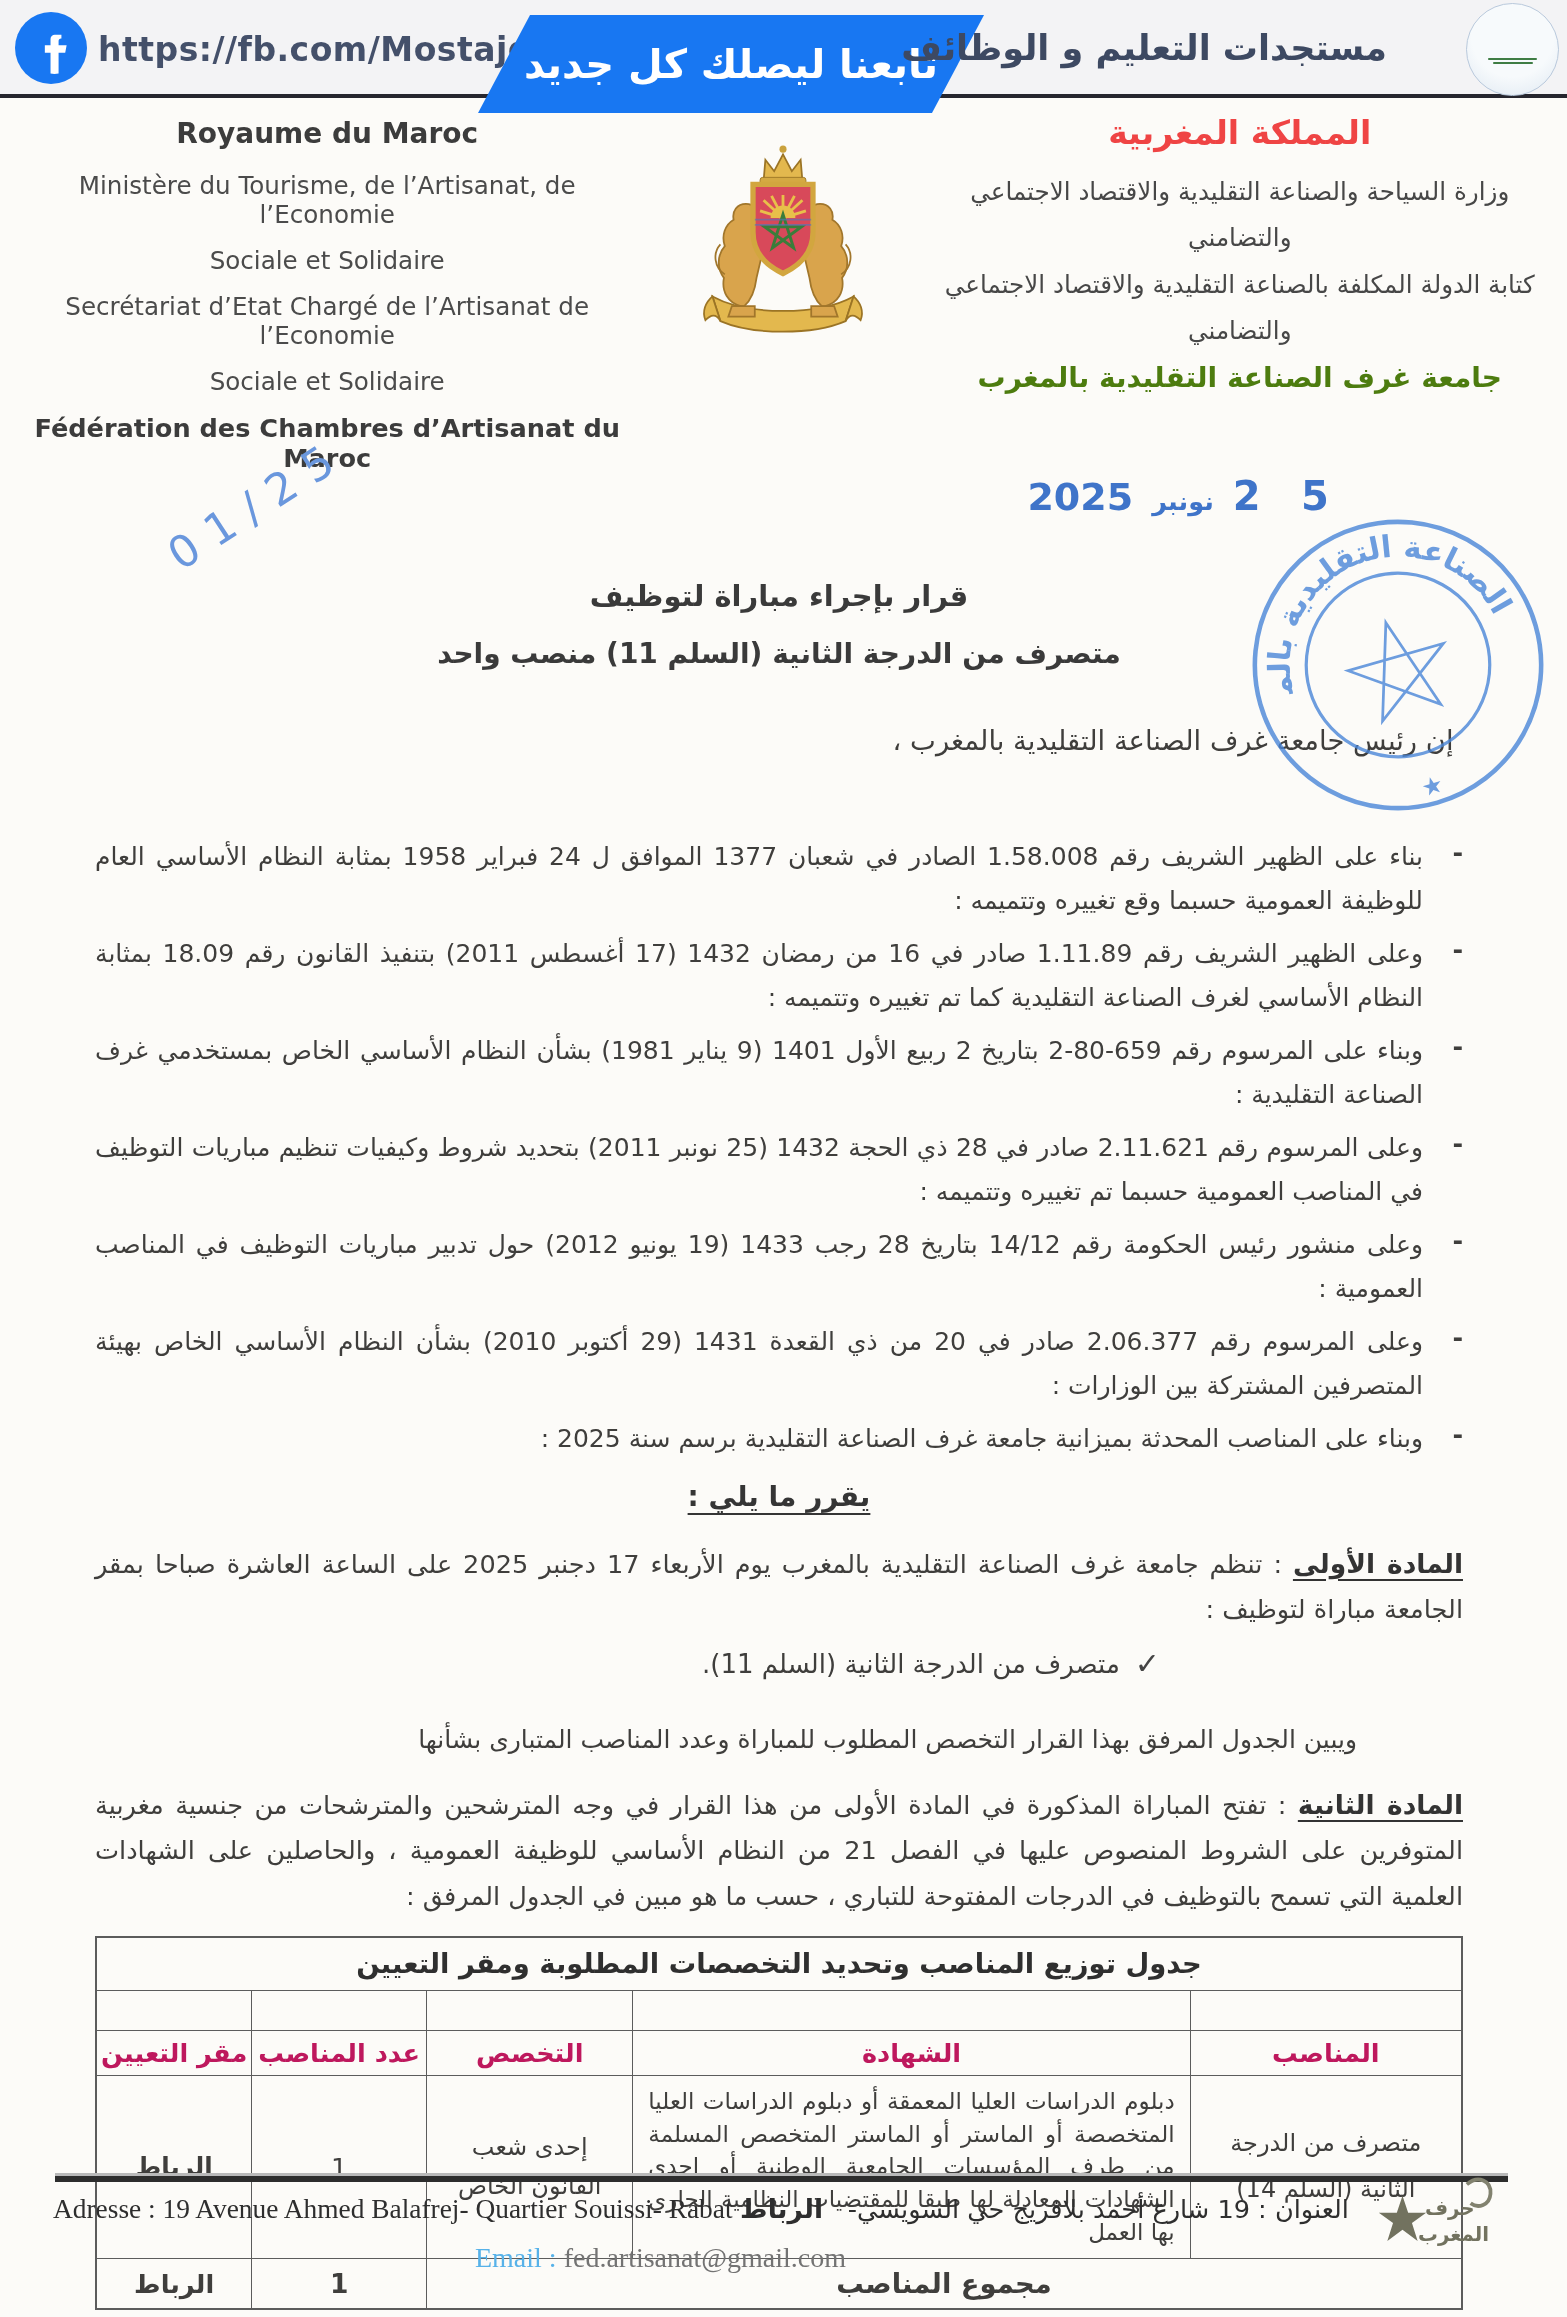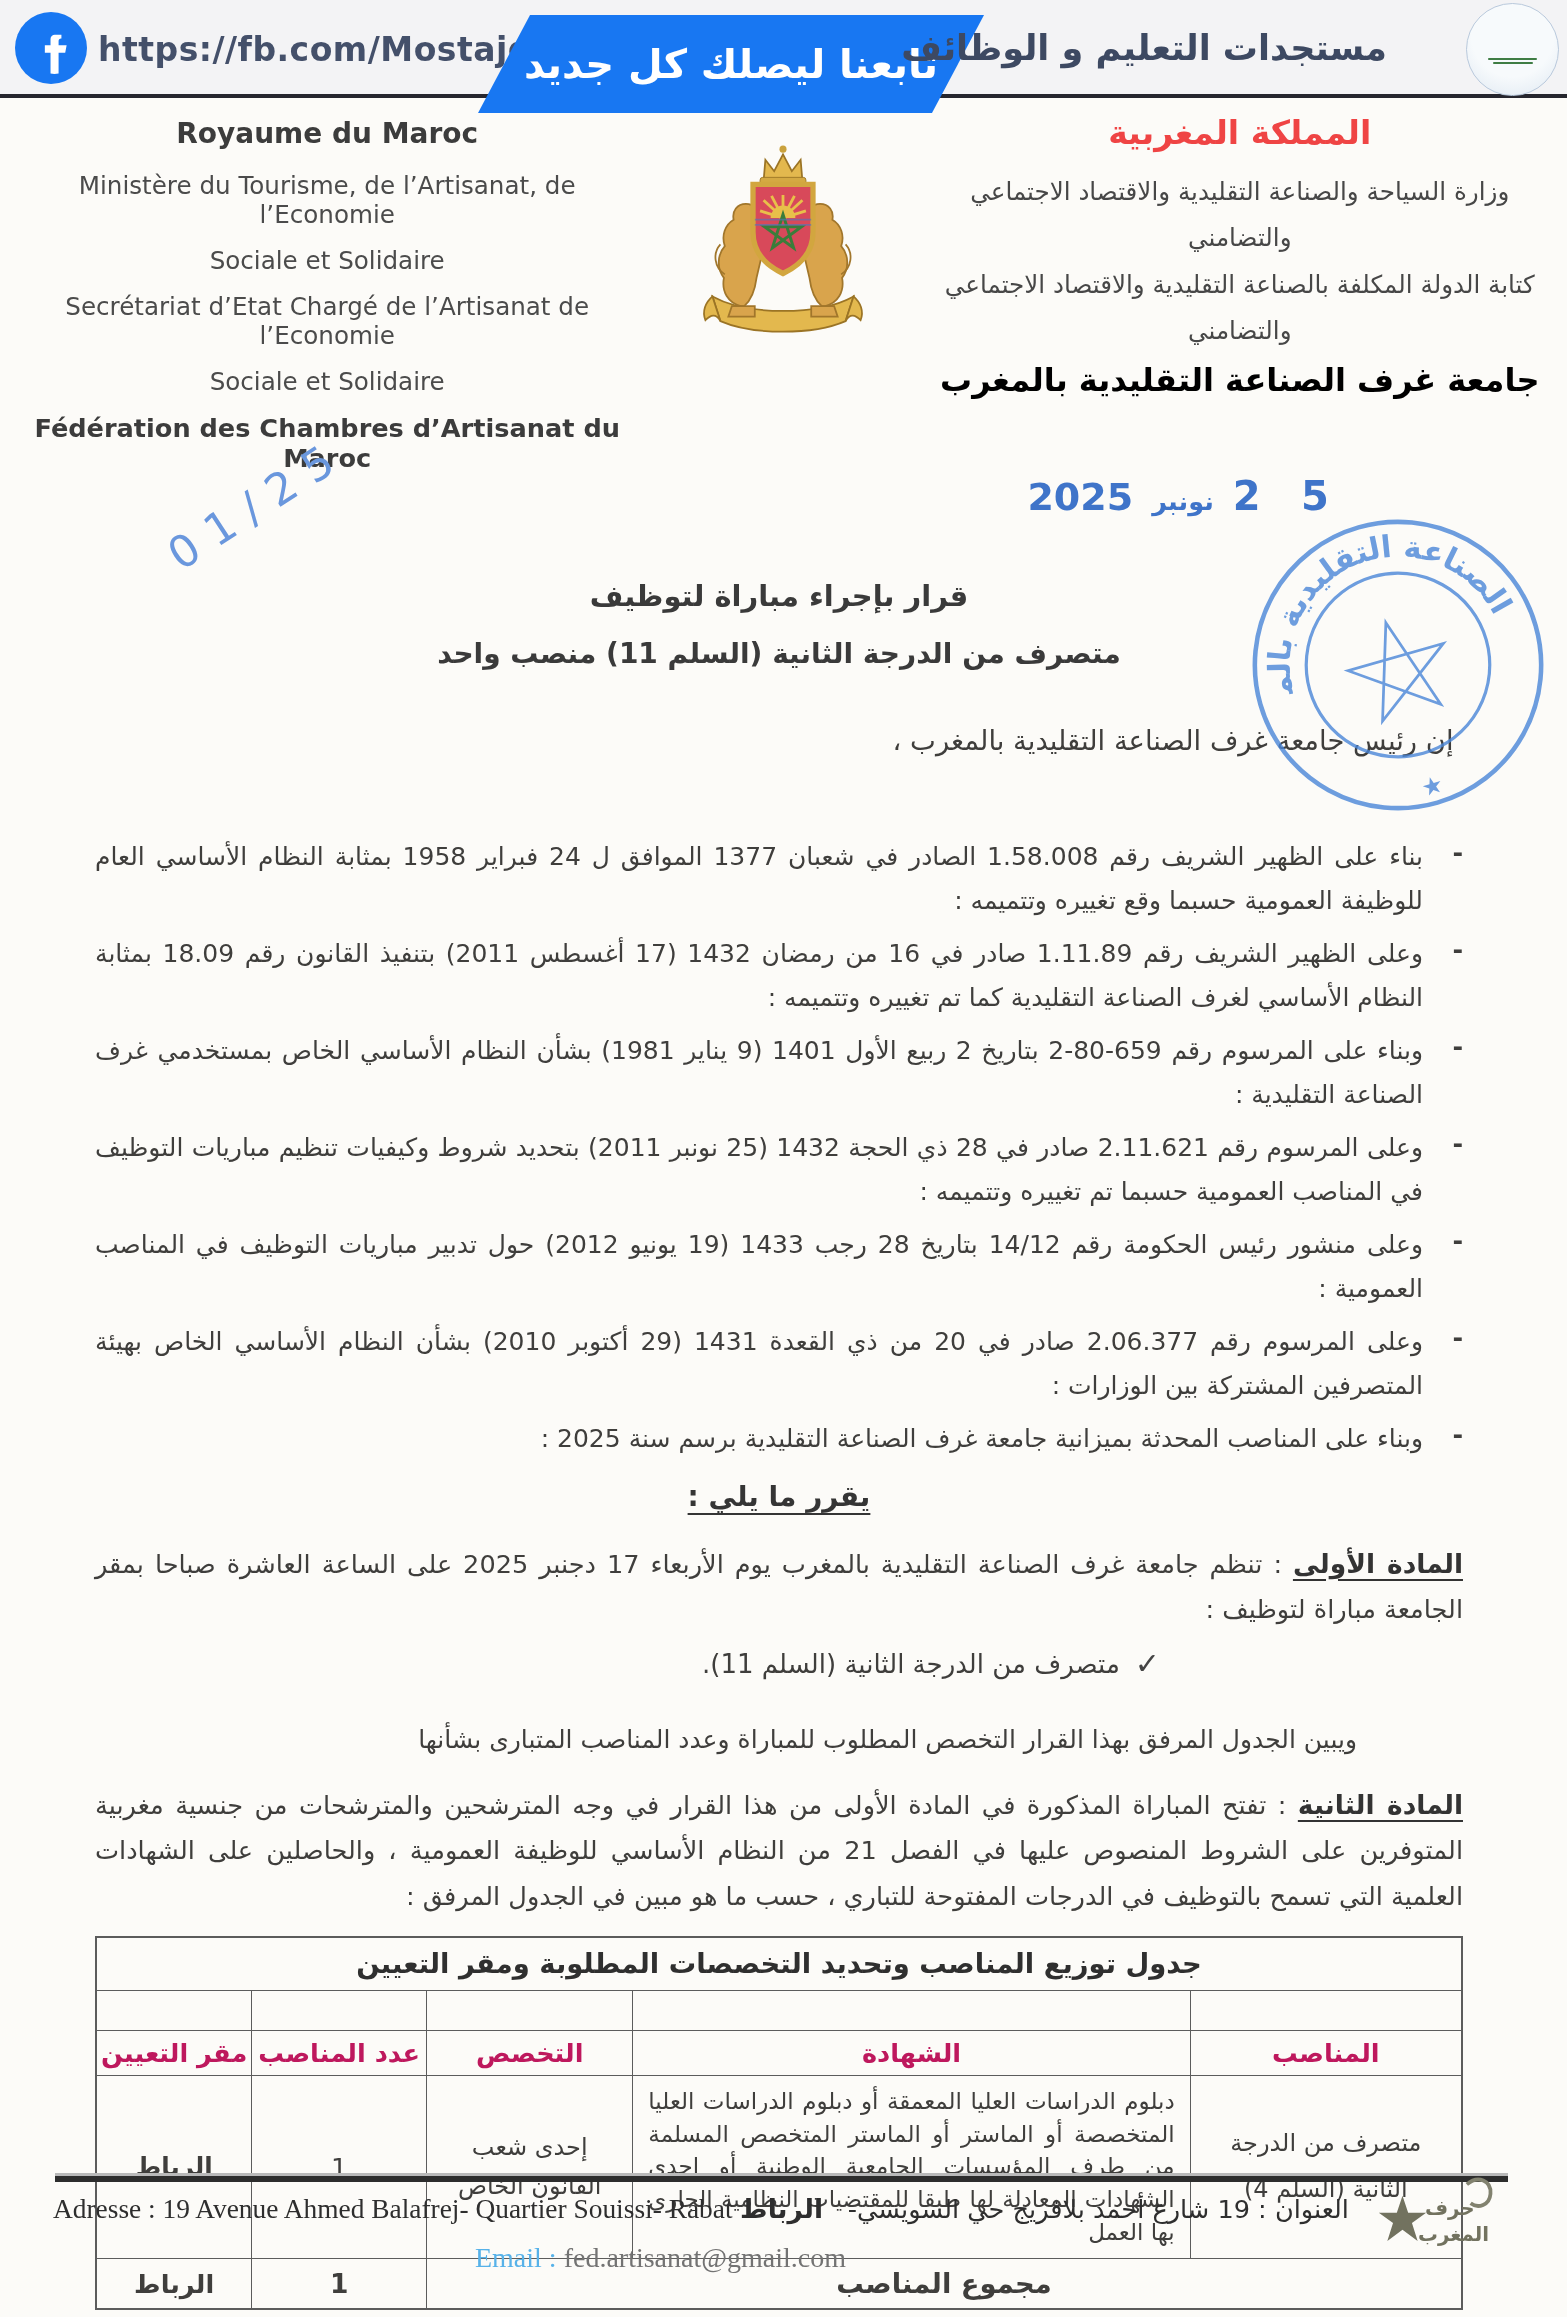--- a/index.html
+++ b/index.html
@@ -50,21 +50,21 @@
   .letterhead { display:flex; margin-top:13.2px; padding:0 23px; }
   .lh-fr { width:40%; text-align:center; color:#4b4b4b; padding-top:5.7px; }
   .lh-fr .l1 { font-size:28px; font-weight:bold; color:#3c3c3c; margin-bottom:21px; }
   .lh-fr .l  { font-size:24.6px; margin-bottom:17px; }
   .lh-fr .l6 { font-size:25.6px; font-weight:bold; color:#3c3c3c; margin-top:5.7px; }
   .lh-arms { width:20%; display:flex; justify-content:center; }
   .lh-arms svg { margin-top:19px; }
   .lh-ar { width:40%; text-align:center; direction:rtl; color:#474747; padding-top:1.9px; }
   .lh-ar .l1 { font-size:33px; font-weight:bold; color:#ef4444; margin-bottom:23px; }
   .lh-ar .l  { font-size:24.6px; margin-bottom:13.2px; line-height:1.35; }
-  .lh-ar .l6 { font-size:32px; font-weight:bold; color:#000000; margin-top:9.5px; }
+  .lh-ar .l6 { font-size:28px; font-weight:bold; color:#4d7c0f; margin-top:9.5px; }
 
   
   .handwritten {
     position:absolute; left:156px; top:478px; color:#6a97dd; font-size:44px;
     letter-spacing:15px; transform:rotate(-33deg); font-weight:500; z-index:3;
   }
   .date-stamp {
     position:absolute; right:225px; top:473px; display:flex; align-items:baseline; gap:19px;
     color:#3f74c9; z-index:3; direction:ltr;
   }
@@ -311,21 +311,21 @@
             <td></td>
         </tr>
         <tr class="pt-head">
           <th>المناصب</th>
           <th>الشهادة</th>
           <th>التخصص</th>
           <th>عدد المناصب</th>
           <th>مقر التعيين</th>
         </tr>
         <tr>
-          <td class="pt-grade">متصرف من الدرجة الثانية (السلم 4)</td>
+          <td class="pt-grade">متصرف من الدرجة الثانية (السلم 14)</td>
           <td class="pt-diploma">دبلوم الدراسات العليا المعمقة أو دبلوم الدراسات العليا المتخصصة أو الماستر أو الماستر المتخصص المسلمة من طرف المؤسسات الجامعية الوطنية أو إحدى الشهادات المعادلة لها طبقا للمقتضيات النظامية الجاري بها العمل</td>
           <td class="pt-spec">إحدى شعب القانون الخاص</td>
           <td class="pt-num">1</td>
           <td class="pt-loc">الرباط</td>
         </tr>
         <tr class="pt-total">
           <td class="lbl" colspan="3">مجموع المناصب</td>
           <td class="num">1</td>
           <td class="loc">الرباط</td>
         </tr>

